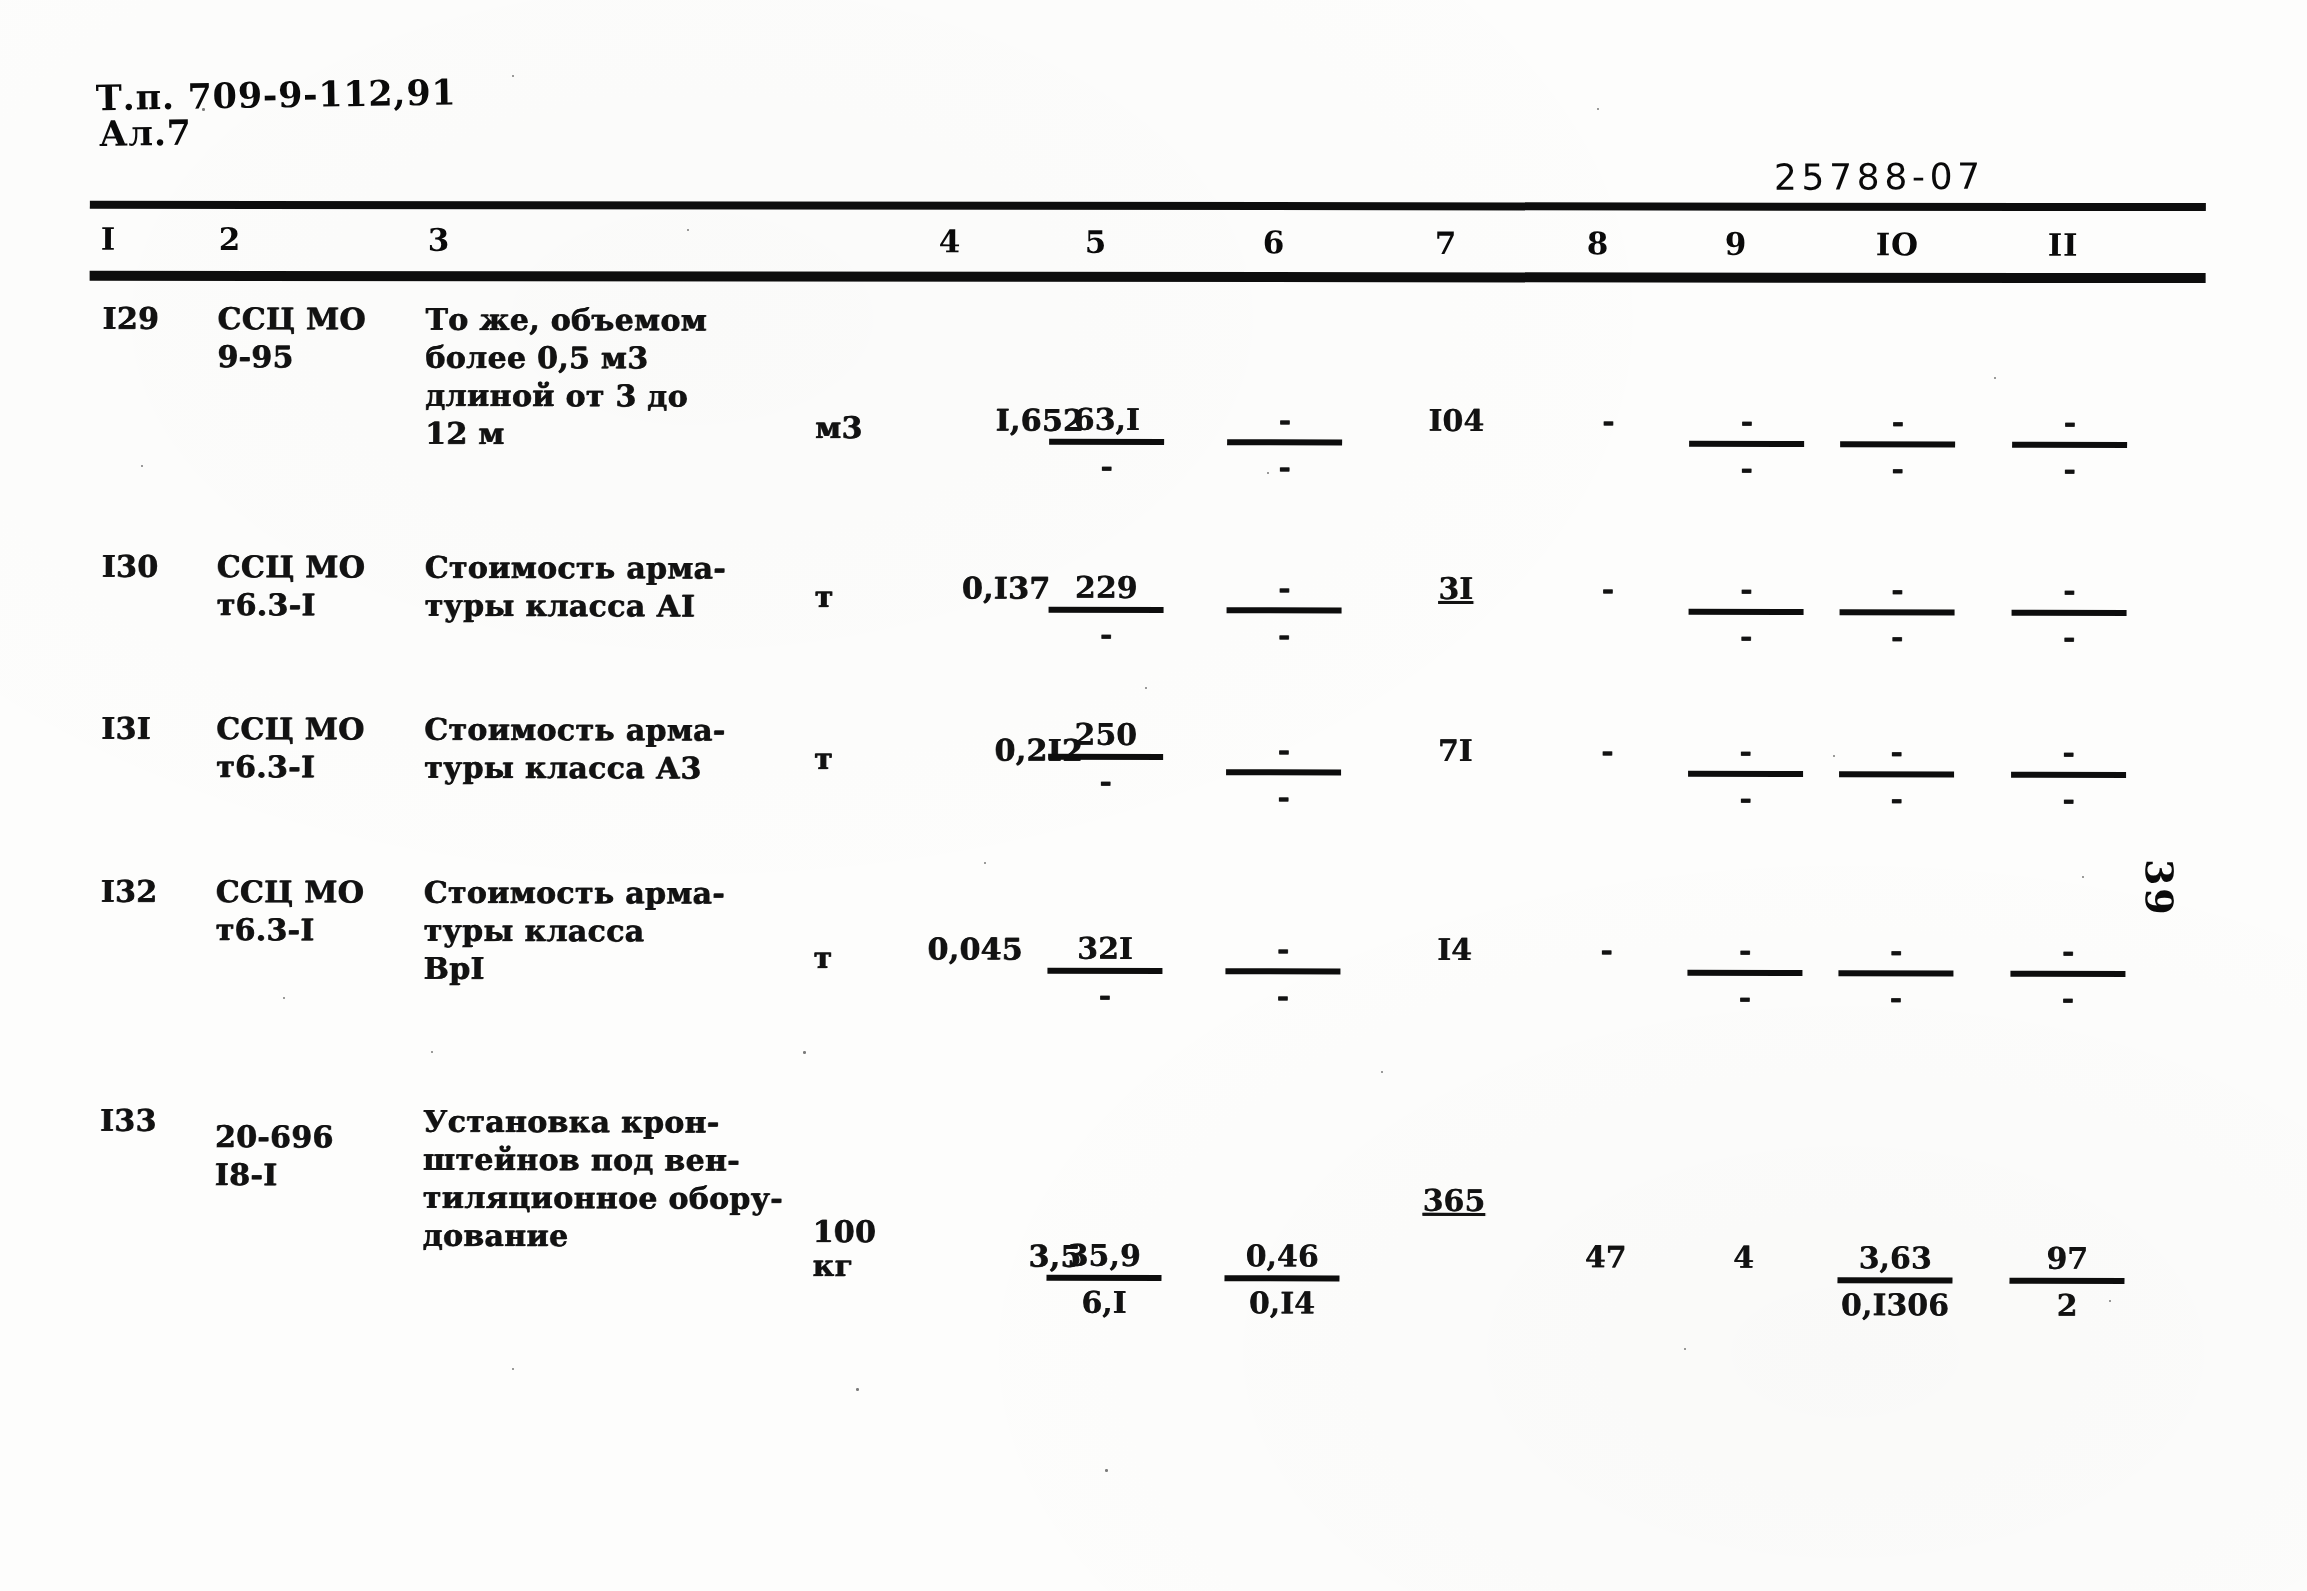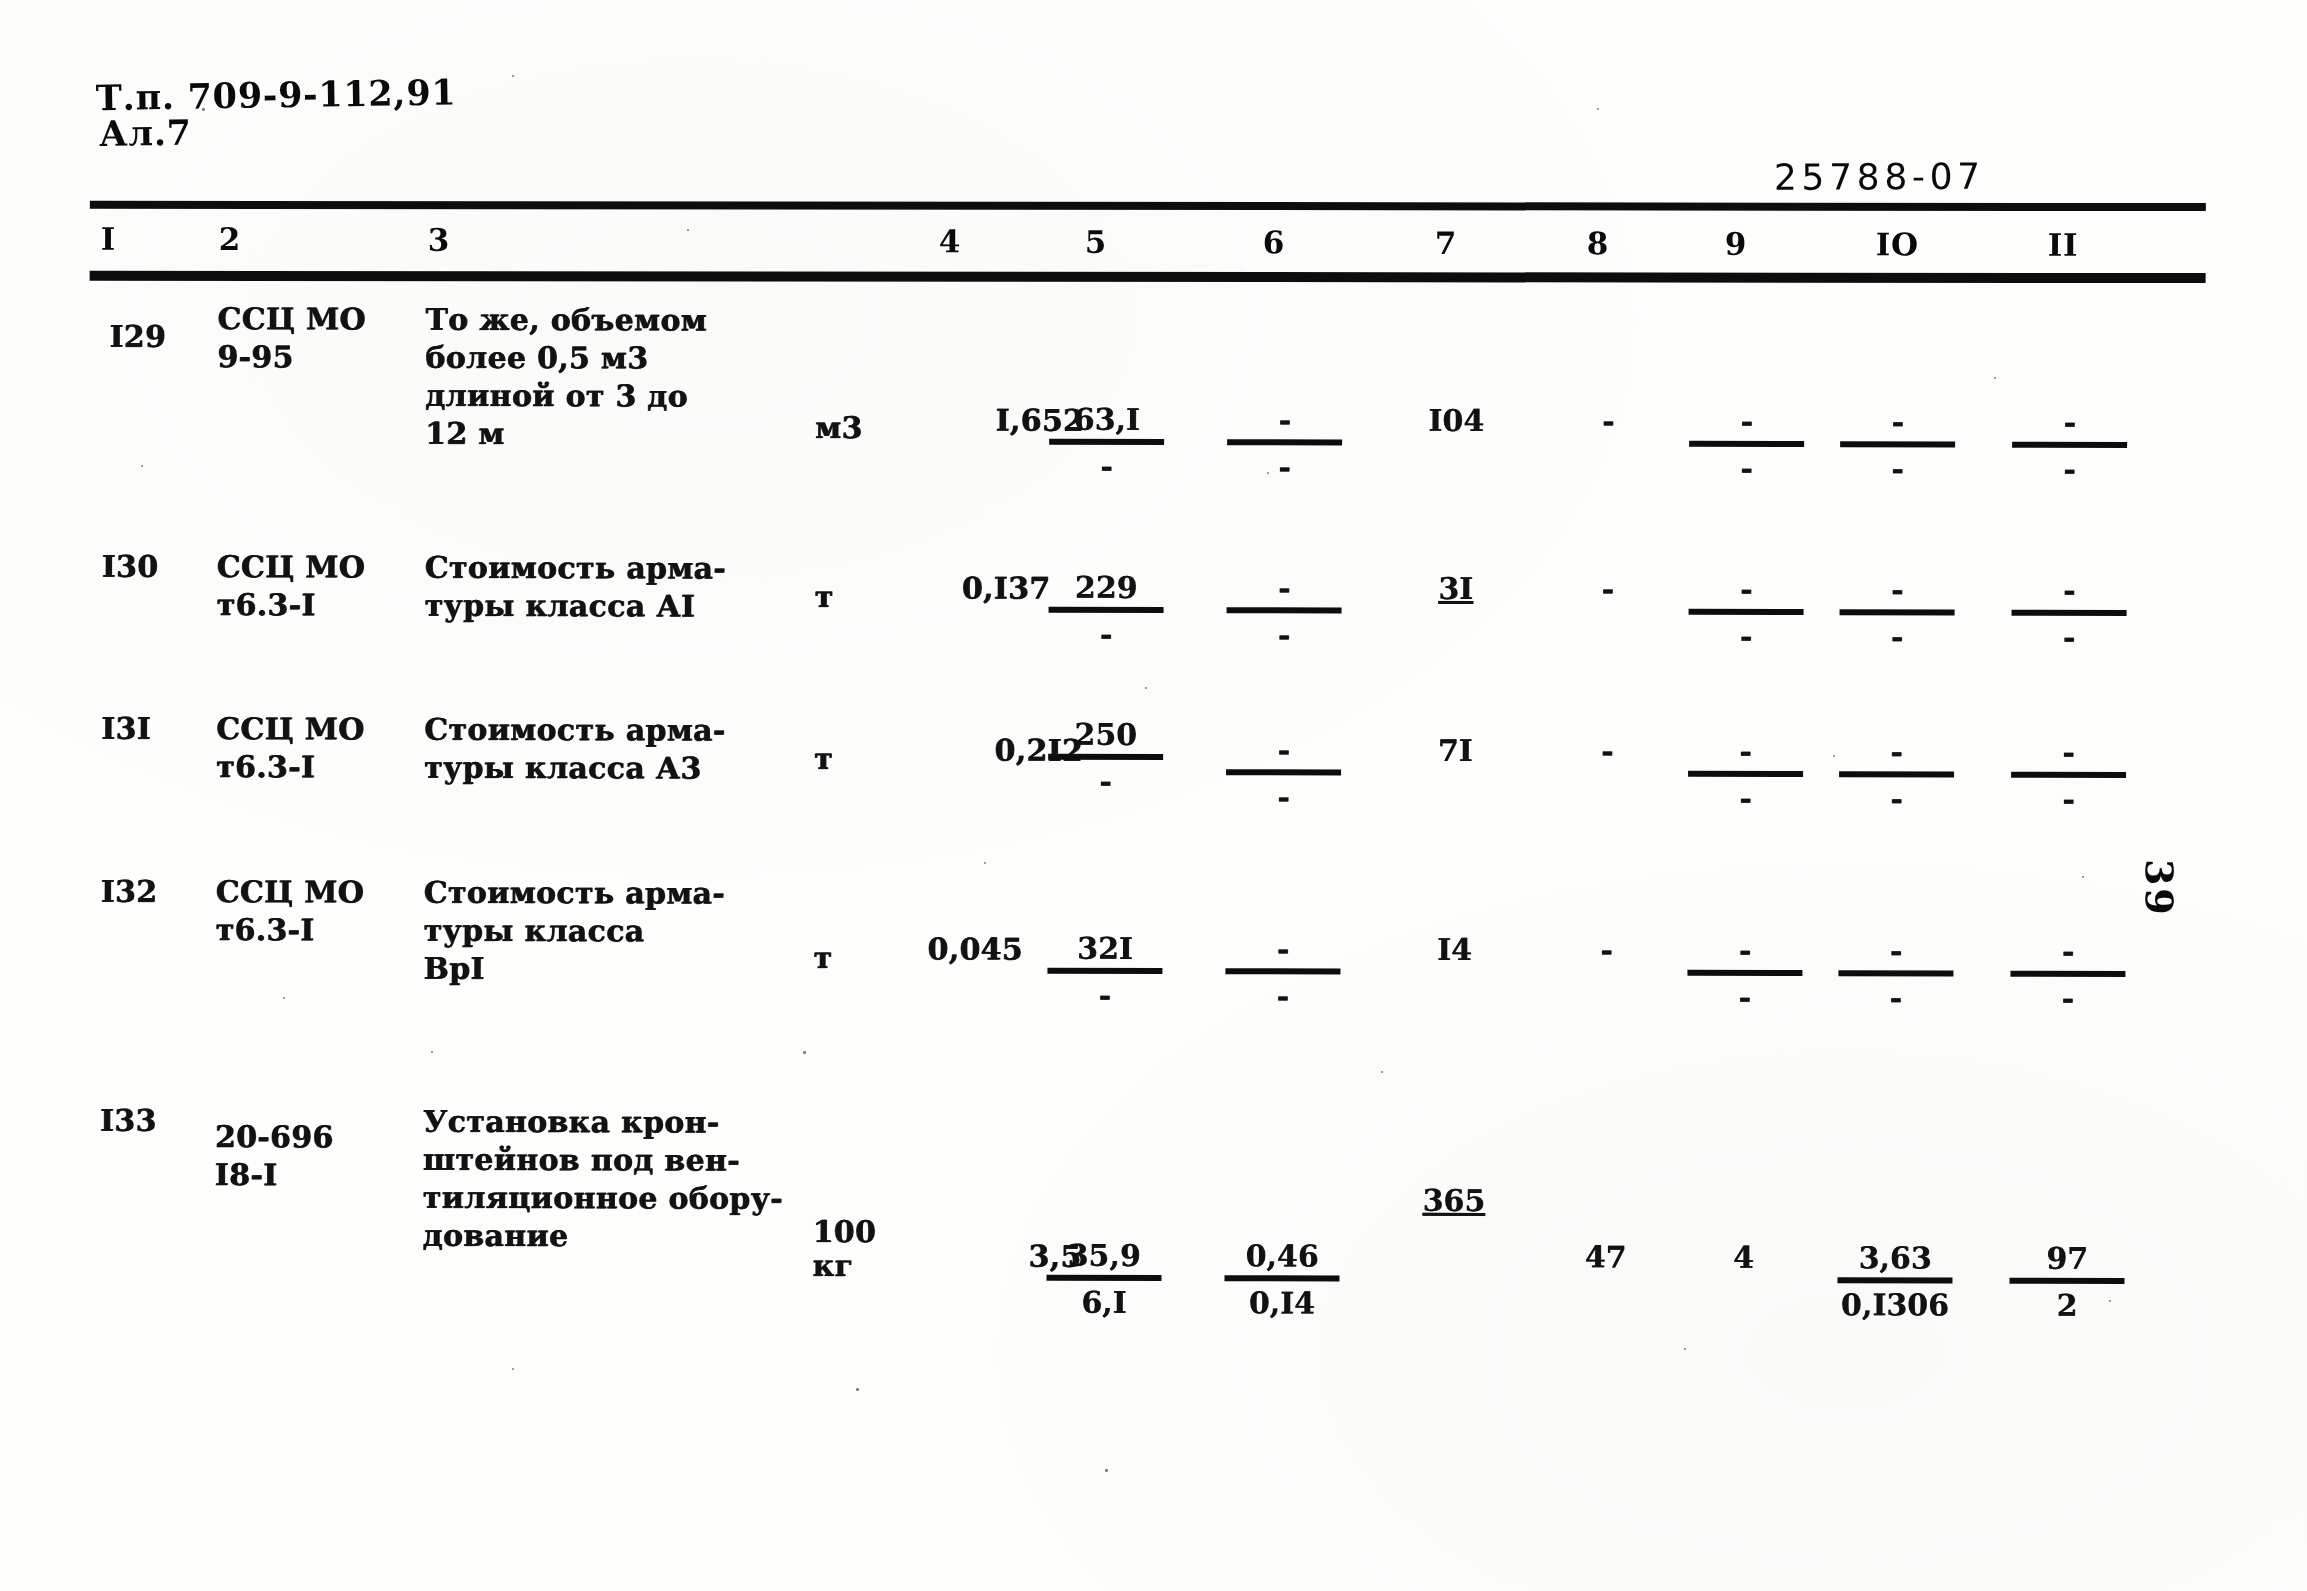--- a/index.html
+++ b/index.html
@@ -180,21 +180,21 @@
         <div class="cn" style="left: 1261px;">6</div>
         <div class="cn" style="left: 1433px;">7</div>
         <div class="cn" style="left: 1585px;">8</div>
         <div class="cn" style="left: 1723px;">9</div>
         <div class="cn" style="left: 1874px;">IO</div>
         <div class="cn" style="left: 2046px;">II</div>
       </div>
 
     <div id="tbody">
         <div class="row" style="top: 0px;">
-          <div class="cell smudge c-num" style="left: 101px; top: 321px; margin-left: 7px;">I29</div>
+          <div class="cell smudge c-num" style="left: 101px; top: 303px;">I29</div>
           <div class="cell smudge c-code" style="left: 216px; top: 303px;">ССЦ МО
 9-95</div>
           <div class="cell smudge c-desc" style="left: 424px; top: 303px;">То же, объемом
 более 0,5 м3
 длиной от 3 до
 12 м</div>
           <div class="cell smudge c-unit" style="left: 814px; top: 412px;;line-height:34px">м3</div>
           <div class="cell smudge c-qty" style="left: 928px; top: 402px;;width:155px;text-align:right">I,652</div>
           <div class="frac" style="left: 1048px; top: 402px; width: 115px;">
             <span class="top">63,I</span>

